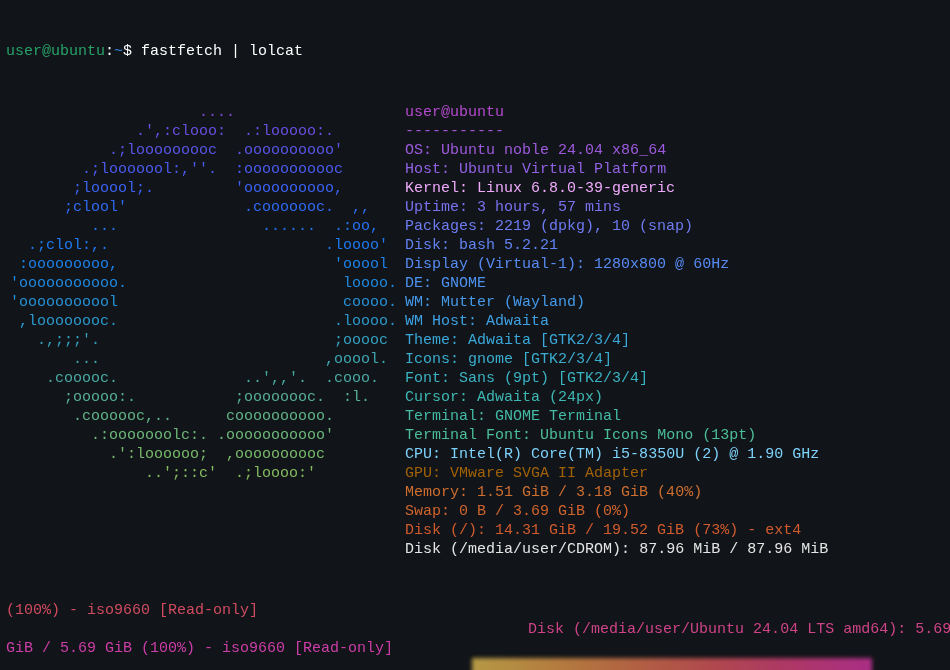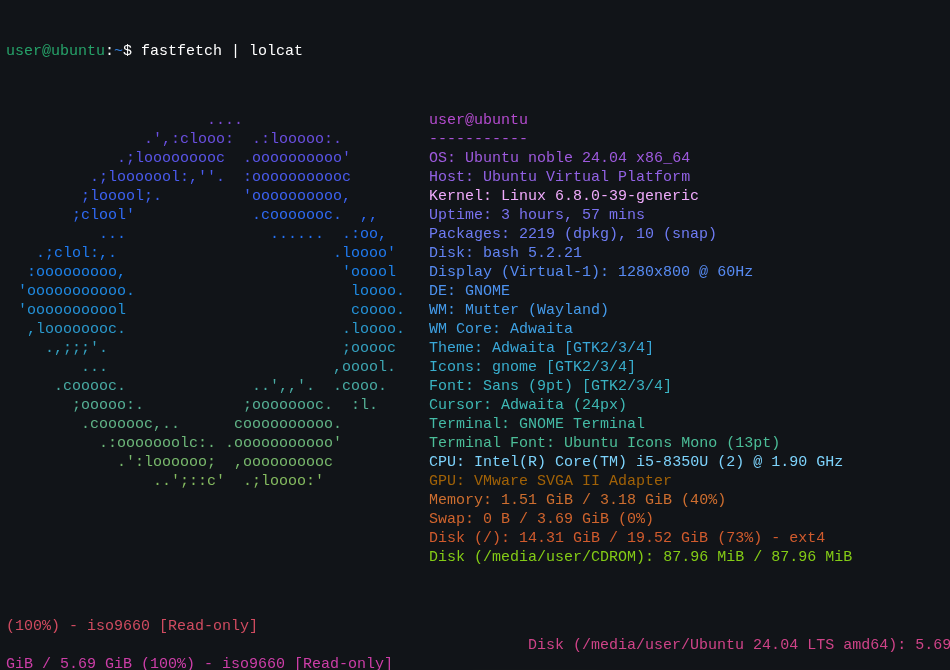--- a/index.html
+++ b/index.html
@@ -1,19 +1,19 @@
 <!DOCTYPE html>
 <html><head>
 <meta charset="utf-8">
 <style>
   html,body{margin:0;padding:0;background:#111418;color:#ccc;width:950px;height:670px;overflow:hidden}
   body{font-family:"Courier New",monospace;font-size:15px;line-height:19px}
   .term{padding:4px 6px;white-space:pre}
   .row{display:flex}
-  .block{padding:0;margin:12px}
+  .block{padding:0;margin:4px}
   .hl{font-weight:normal}
 </style>
 </head>
 <body>
 <div class="term">
 
 <span class="hl" style="color:#26a269">user</span><span class="hl" style="color:#26a269">@</span><span class="hl" style="color:#26a269">ubuntu</span><span style="color:#fff">:</span><span class="hl" style="color:#3584e4">~</span><span style="color:#fff">$ </span><span style="color:#fff">fastfetch | lolcat</span>
 
 <div class="row">
 <div class="block">
@@ -46,33 +46,33 @@
 <span style="color:#a952d6">-----------</span>
 <span style="color:#9e5ade"><span class="hl">OS: </span><span>Ubuntu noble 24.04 x86_64</span></span>
 <span style="color:#9262e5"><span class="hl">Host: </span><span>Ubuntu Virtual Platform</span></span>
 <span style="color:#f0abfc"><span class="hl">Kernel: </span><span>Linux 6.8.0-39-generic</span></span>
 <span style="color:#7a72f0"><span class="hl">Uptime: </span><span>3 hours, 57 mins</span></span>
 <span style="color:#6e7bf3"><span class="hl">Packages: </span><span>2219 (dpkg), 10 (snap)</span></span>
 <span style="color:#6283f4"><span class="hl">Disk: </span><span>bash 5.2.21</span></span>
 <span style="color:#578bf3"><span class="hl">Display (Virtual-1): </span><span>1280x800 @ 60Hz</span></span>
 <span style="color:#4d93f0"><span class="hl">DE: </span><span>GNOME</span></span>
 <span style="color:#449aea"><span class="hl">WM: </span><span>Mutter (Wayland)</span></span>
-<span style="color:#3ea1e3"><span class="hl">WM Core: </span><span>Adwaita</span></span>
+<span style="color:#3ea1e3"><span class="hl">WM Host: </span><span>Adwaita</span></span>
 <span style="color:#3aa8d9"><span class="hl">Theme: </span><span>Adwaita [GTK2/3/4]</span></span>
 <span style="color:#39aece"><span class="hl">Icons: </span><span>gnome [GTK2/3/4]</span></span>
 <span style="color:#3ab3c2"><span class="hl">Font: </span><span>Sans (9pt) [GTK2/3/4]</span></span>
 <span style="color:#3eb8b4"><span class="hl">Cursor: </span><span>Adwaita (24px)</span></span>
 <span style="color:#44bba6"><span class="hl">Terminal: </span><span>GNOME Terminal</span></span>
 <span style="color:#4cbe98"><span class="hl">Terminal Font: </span><span>Ubuntu Icons Mono (13pt)</span></span>
 <span style="color:#7dd3fc"><span class="hl">CPU: </span><span>Intel(R) Core(TM) i5-8350U (2) @ 1.90 GHz</span></span>
 <span style="color:#a16207"><span class="hl">GPU: </span><span>VMware SVGA II Adapter</span></span>
 <span style="color:#ce6e2f"><span class="hl">Memory: </span><span>1.51 GiB / 3.18 GiB (40%)</span></span>
 <span style="color:#d0642d"><span class="hl">Swap: </span><span>0 B / 3.69 GiB (0%)</span></span>
 <span style="color:#d15b2d"><span class="hl">Disk (/): </span><span>14.31 GiB / 19.52 GiB (73%) - ext4</span></span>
-<span style="color:#84cc16"><span class="hl">Disk (/media/user/CDROM): </span><span>87.96 MiB / 87.96 MiB</span></span>
+<span style="color:#e5e5e5"><span class="hl">Disk (/media/user/CDROM): </span><span>87.96 MiB / 87.96 MiB</span></span>
 <span style="color:#d24a33"><span class="hl"></span><span></span></span>
 </div>
 </div>
 <span style="color:#d04b60">(100%) - iso9660 [Read-only]</span>
 <span style="color:#cf4388"><span class="hl">                                                          Disk (/media/user/Ubuntu 24.04 LTS amd64): </span><span>5.69</span></span>
 <span style="color:#cd3ea8">GiB / 5.69 GiB (100%) - iso9660 [Read-only]</span>
 <span style="margin-left:466px;height:19px;display:inline-block;width:400px;background:linear-gradient(90deg,#c7a84a 0%,#c68a44 20%,#c46b47 40%,#c24f54 60%,#bf3b70 80%,#bb3292 100%);filter:blur(2px);opacity:.9"></span>
 
 </div>
 

